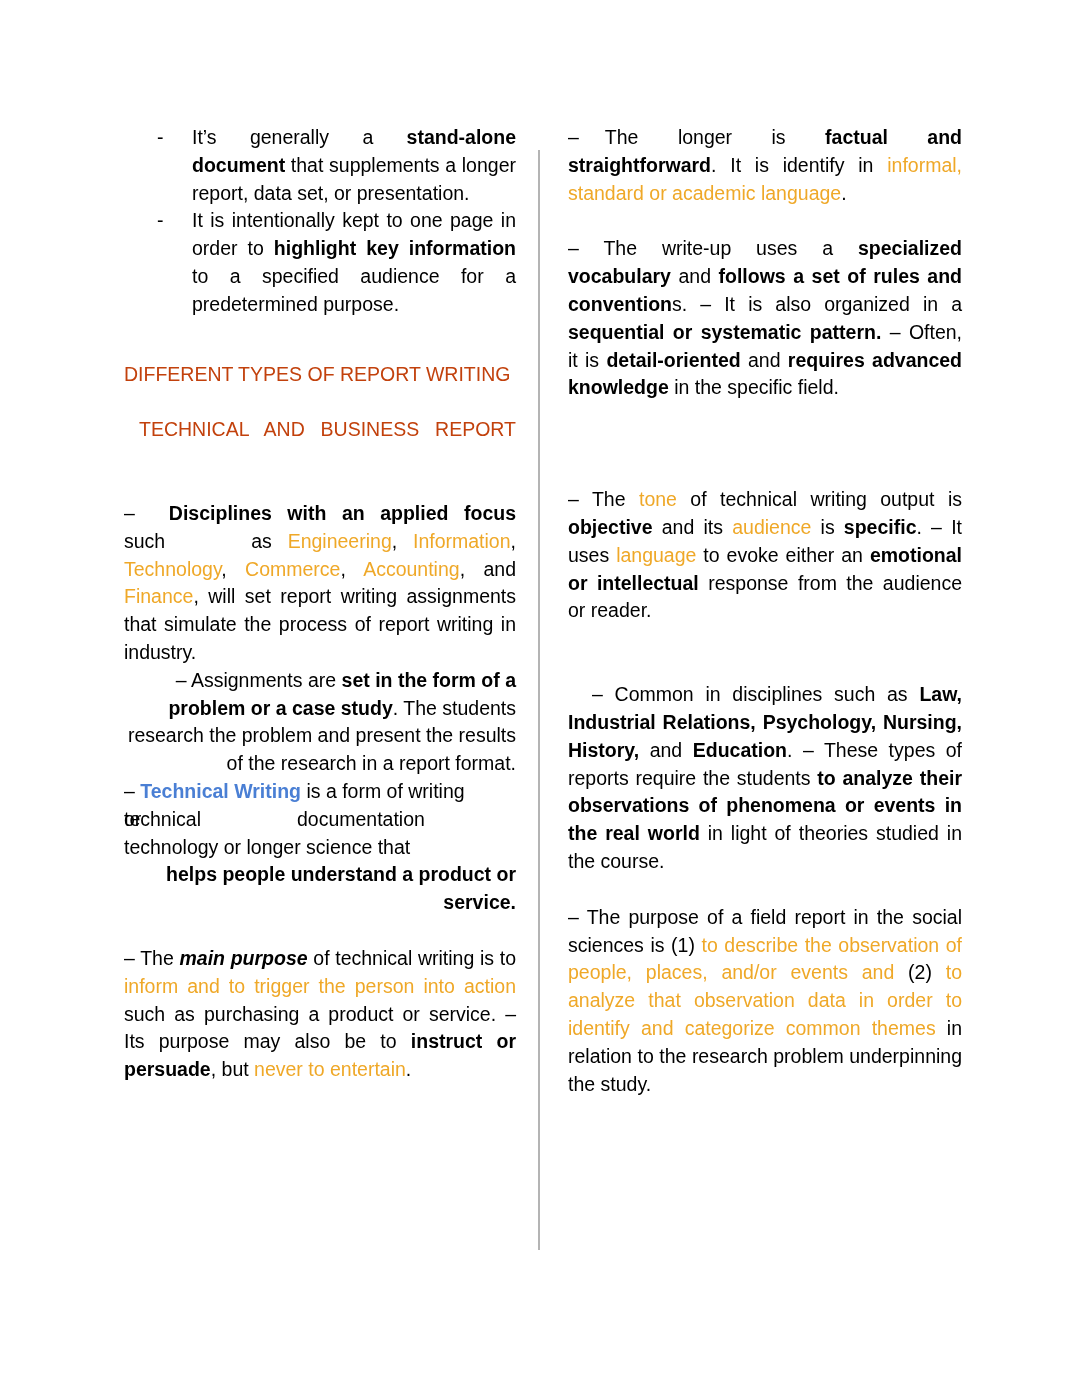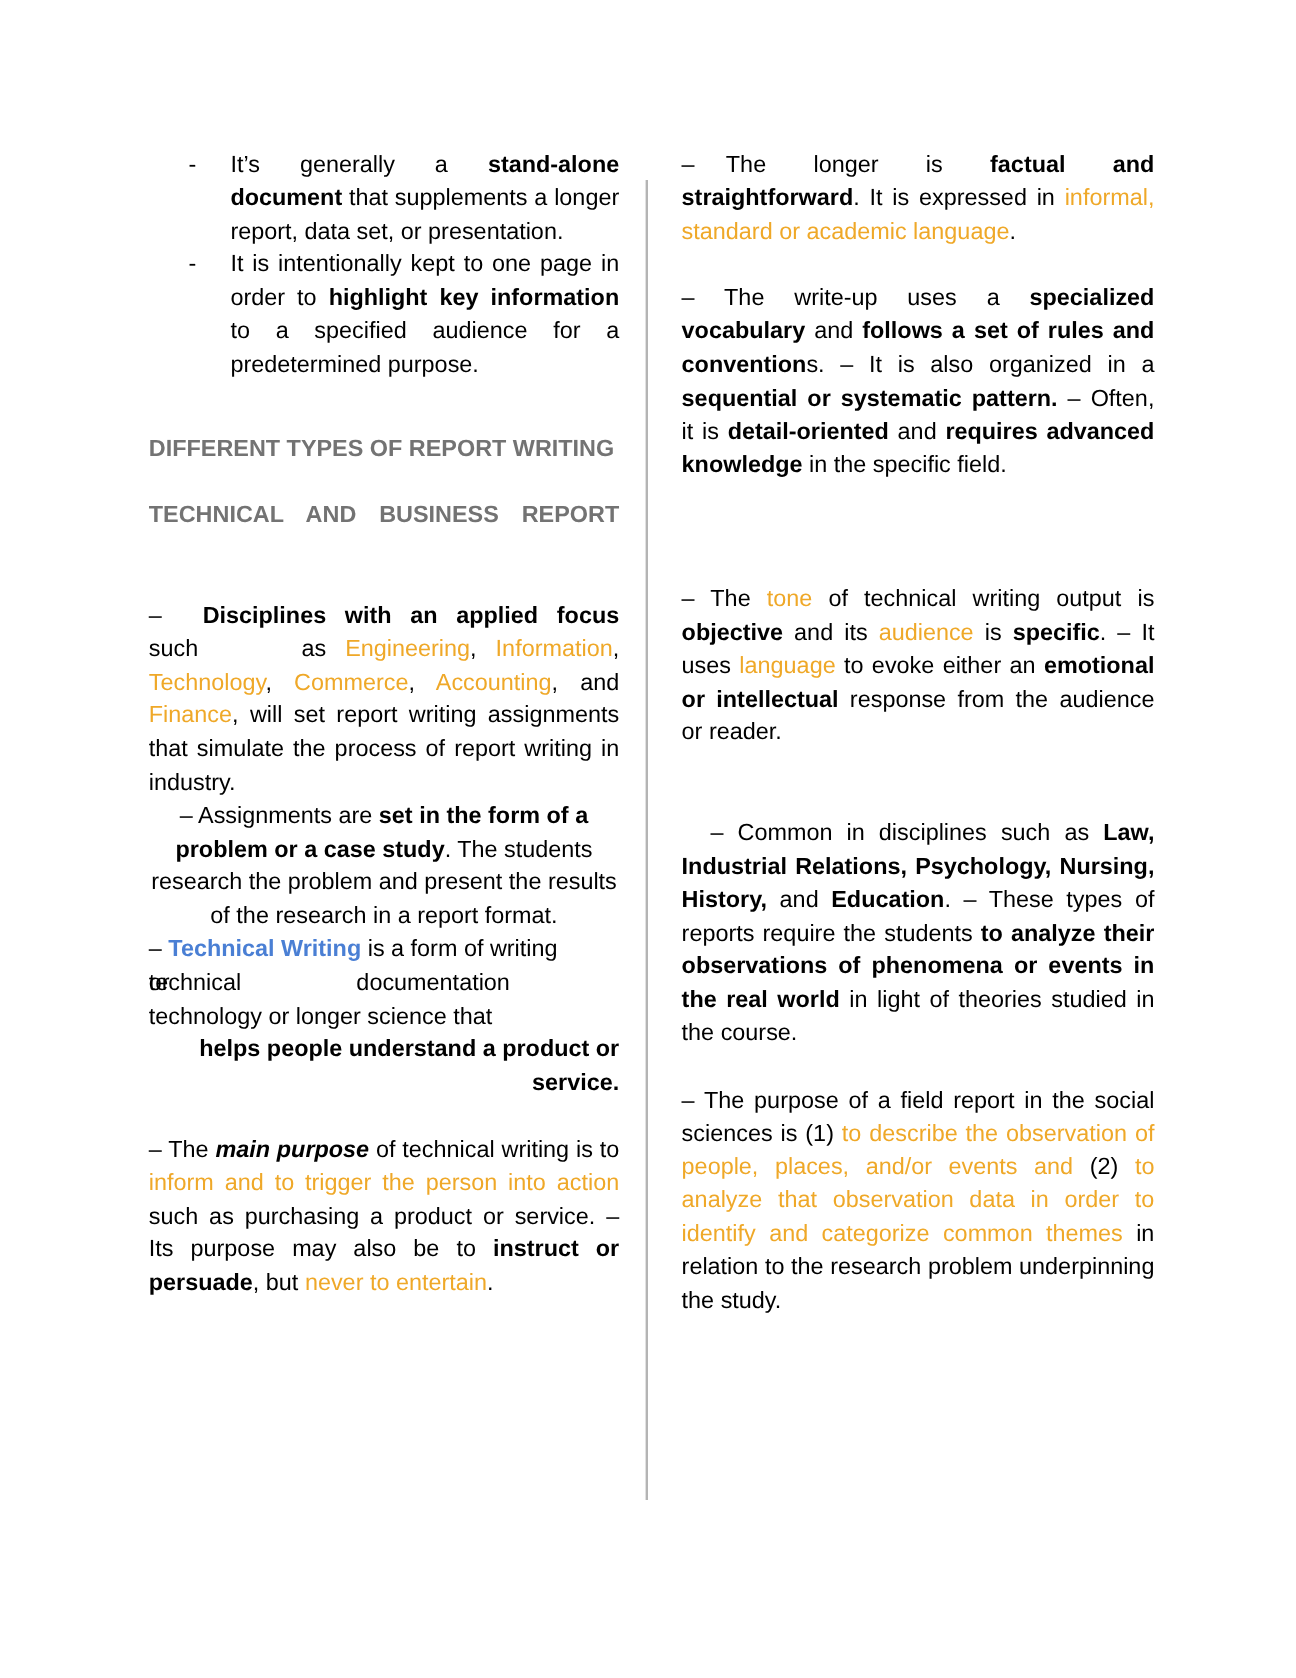--- a/index.html
+++ b/index.html
@@ -67,26 +67,27 @@
   
   .b  { font-weight: bold; }
   .bi { font-weight: bold; font-style: italic; }
   .orange { color: #efa828; }
   .blue-inline { color: #4a7fd4; font-weight: bold; text-align: center; }
 
   h2.heading {
     margin: 0;
     font-size: 19.5px;
     line-height: 27.8px;
-    font-weight: bold;
-    color: #737373;
+    font-weight: normal;
+    color: #c2410c;
     text-align: justify;
   }
   h2.heading.spread {
     text-align: justify;
+    margin-left: 15px;
   }
   h2.heading.spread::after {
     content: "";
     display: inline-block;
     width: 100%;
   }
 
   
   .overlap-host {
     position: relative;
@@ -123,21 +124,21 @@
 
     <div class="gap-md"></div>
 
     <h2 class="heading spread">TECHNICAL AND BUSINESS REPORT</h2>
 
     <div class="gap-md"></div>
 
     <p class="block"><span>–</span><span style="display:inline-block;width:34px"></span><span class="b">Disciplines with an applied focus</span>
       <span>such</span><span style="display:inline-block;width:86px"></span><span>as </span><span class="orange">Engineering</span><span>, </span><span class="orange">Information</span><span>, </span><span class="orange">Technology</span><span>, </span><span class="orange">Commerce</span><span>, </span><span class="orange">Accounting</span><span>, and </span><span class="orange">Finance</span><span>, will set report writing assignments that simulate the process of report writing in industry.</span></p>
 
-    <p class="block" style="text-align:center"><span>– </span><span>Assignments are </span><span class="b">set in the form of a problem or a case study</span><span>. The students research the problem and present the results of the research in a report format.</span></p>
+    <p class="block" style="text-align:right"><span>– </span><span>Assignments are </span><span class="b">set in the form of a problem or a case study</span><span>. The students research the problem and present the results of the research in a report format.</span></p>
 
     <p class="block" style="text-align:left"><span>– </span><span class="blue-inline">Technical Writing</span><span> is a form of writing</span></p>
 
     <div class="overlap-host" style="height:27.8px">
       <span class="overlap-run"><span>technical</span><span style="display:inline-block;width:96px"></span><span>documentation</span></span>
       <span class="overlap-run">or</span>
     </div>
 
 
     <p class="block" style="text-align:left"><span>technology or longer science that</span></p>
@@ -145,21 +146,21 @@
     <p class="block b" style="text-align:right">helps people understand a product or service.</p>
 
     <div class="gap-md"></div>
 
     <p class="block"><span>– </span><span>The </span><span class="bi">main purpose</span><span> of technical writing is to </span><span class="orange">inform and to trigger the person into action</span><span> such as purchasing a product or service. – Its purpose may also be to </span><span class="b">instruct or persuade</span><span>, but </span><span class="orange">never to entertain</span><span>.</span></p>
 
   </div>
 
   <div class="col col-right">
 
-    <p class="block"><span>–</span><span style="display:inline-block;width:26px"></span><span>The longer is </span><span class="b">factual and straightforward</span><span>. It is expressed in </span><span class="orange">informal, standard or academic language</span><span>.</span></p>
+    <p class="block"><span>–</span><span style="display:inline-block;width:26px"></span><span>The longer is </span><span class="b">factual and straightforward</span><span>. It is identify in </span><span class="orange">informal, standard or academic language</span><span>.</span></p>
 
     <div class="gap-md"></div>
 
     <p class="block"><span>– </span><span>The write-up uses a </span><span class="b">specialized vocabulary</span><span> and </span><span class="b">follows a set of rules and convention</span><span>s. – It is also organized in a </span><span class="b">sequential or systematic pattern.</span><span> – Often, it is </span><span class="b">detail-oriented</span><span> and </span><span class="b">requires advanced knowledge</span><span> in the specific field.</span></p>
 
     <div class="gap-xl"></div>
     <div class="gap-md"></div>
 
     <p class="block"><span>– </span><span>The </span><span class="orange">tone</span><span> of technical writing output is </span><span class="b">objective</span><span> and its </span><span class="orange">audience</span><span> is </span><span class="b">specific</span><span>. – It uses </span><span class="orange">language</span><span> to evoke either an </span><span class="b">emotional or intellectual</span><span> response from the audience or reader.</span></p>
 

